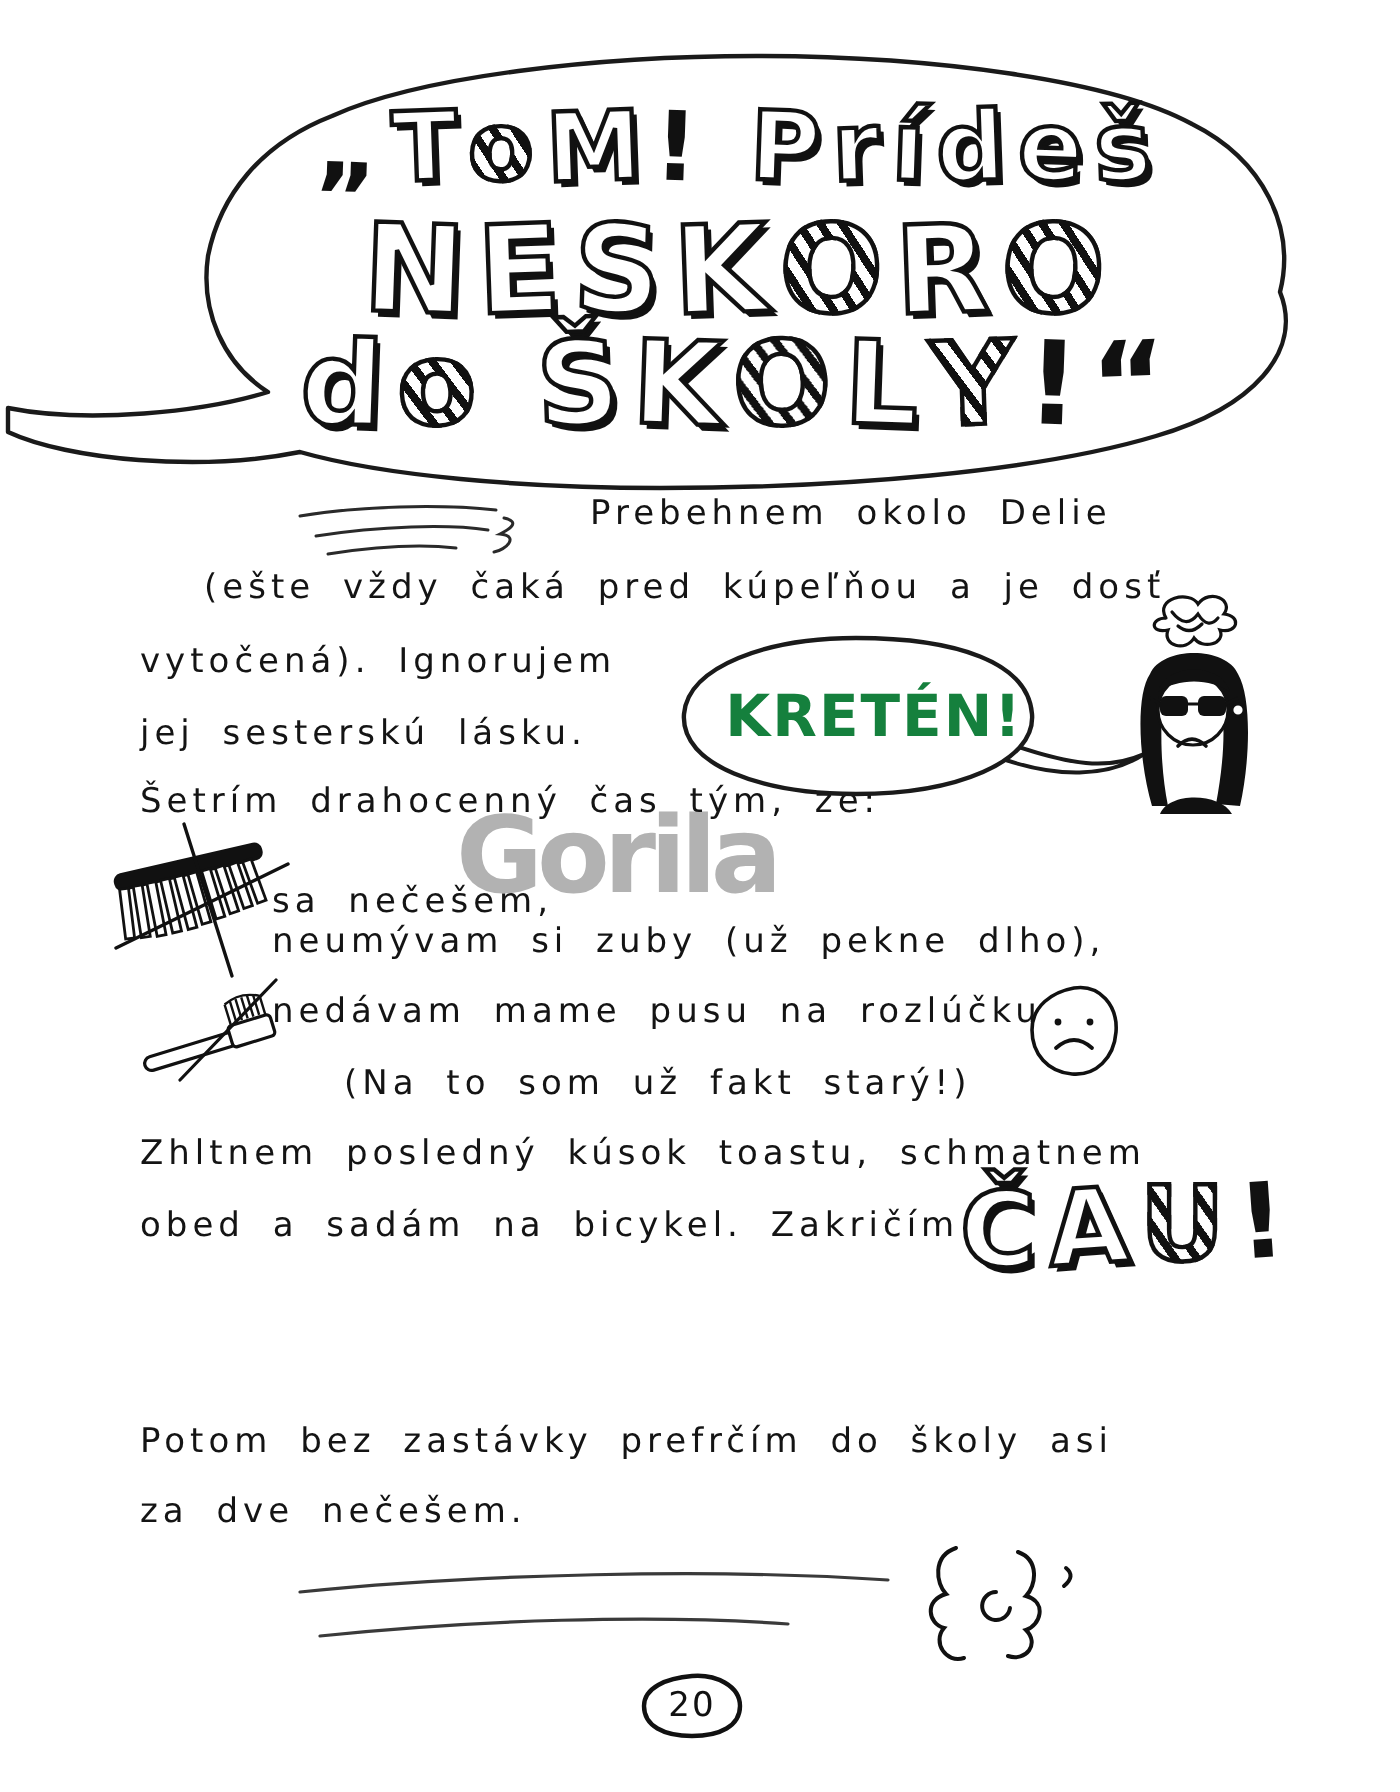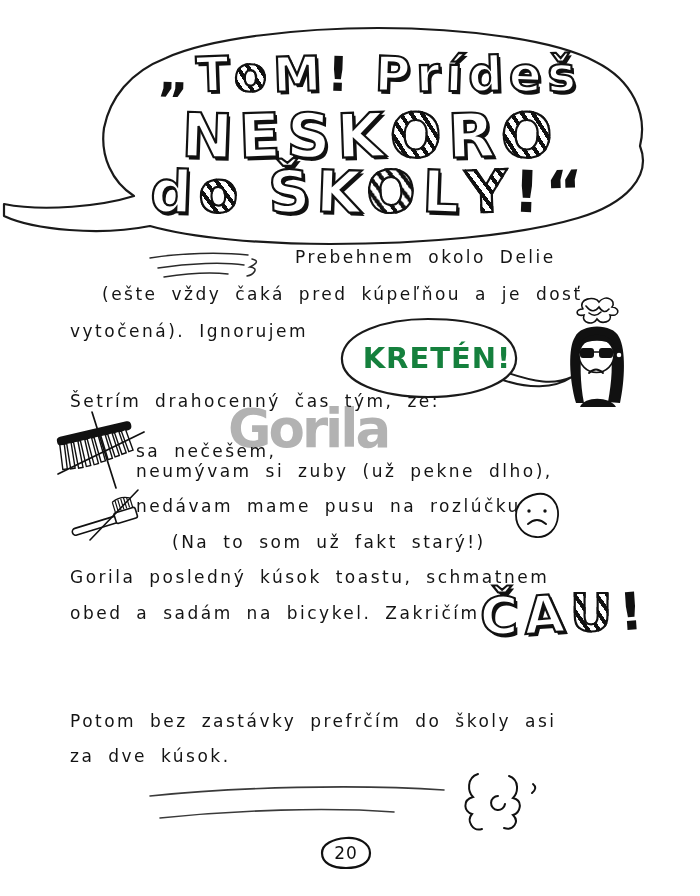--- a/index.html
+++ b/index.html
@@ -96,29 +96,30 @@
       <path d="M2,8 C32,3 72,2 100,5"></path>
       <path d="M10,18 C42,13 76,12 96,15"></path>
       <path d="M16,27 C42,23 62,22 80,24"></path>
       <path d="M104,9 c9,2 2,6 -2,8 c10,1 3,8 -3,9"></path>
     </g>
   </svg>
 
   <div class="hand" style="left:295px; top:249px;">Prebehnem okolo Delie</div>
   <div class="hand" style="left:70px;  top:286px;margin-left:32px;">(ešte vždy čaká pred kúpeľňou a je dosť</div>
   <div class="hand" style="left:70px;  top:323px;">vytočená). Ignorujem</div>
+  <div class="hand" style="left:70px;  top:359px;">jej sesterskú lásku.</div>
   <div class="hand" style="left:70px;  top:393px;">Šetrím drahocenný čas tým, že:</div>
   <div class="hand" style="left:136px; top:443px;">sa nečešem,</div>
   <div class="hand" style="left:136px; top:463px;">neumývam si zuby (už pekne dlho),</div>
   <div class="hand" style="left:136px; top:498px;">nedávam mame pusu na rozlúčku.</div>
   <div class="hand" style="left:172px; top:534px;">(Na to som už fakt starý!)</div>
-  <div class="hand" style="left:70px;  top:569px;">Gorila posledný kúsok toastu, schmatnem</div>
+  <div class="hand" style="left:70px;  top:569px;">Zhltnem posledný kúsok toastu, schmatnem</div>
   <div class="hand" style="left:70px;  top:605px;">obed a sadám na bicykel. Zakričím</div>
   <div class="hand" style="left:70px;  top:713px;">Potom bez zastávky prefrčím do školy asi</div>
-  <div class="hand" style="left:70px;  top:748px;">za dve kúsok.</div>
+  <div class="hand" style="left:70px;  top:748px;">za dve nečešem.</div>
 
   <svg class="abs" style="left:332px; top:313px; z-index:2;" width="245" height="92" viewBox="0 0 245 92">
     <path d="M170,58 C204,70 222,72 240,64 C222,76 196,76 168,66 Z" fill="#ffffff" stroke="#1a1a1a" stroke-width="2" stroke-linejoin="round"></path>
     <path d="M10,44 C12,20 52,6 96,6 C146,6 182,18 184,44 C186,68 146,84 96,84 C50,84 8,70 10,44 Z" fill="#ffffff" stroke="#1a1a1a" stroke-width="2.2"></path>
   </svg>
   <div class="kreten-text">KRETÉN!</div>
 
   <svg class="abs" style="left:553px; top:293px; z-index:2;" width="88" height="114" viewBox="0 0 88 114">
 
     <g fill="none" stroke="#111" stroke-width="1.6" stroke-linecap="round">

